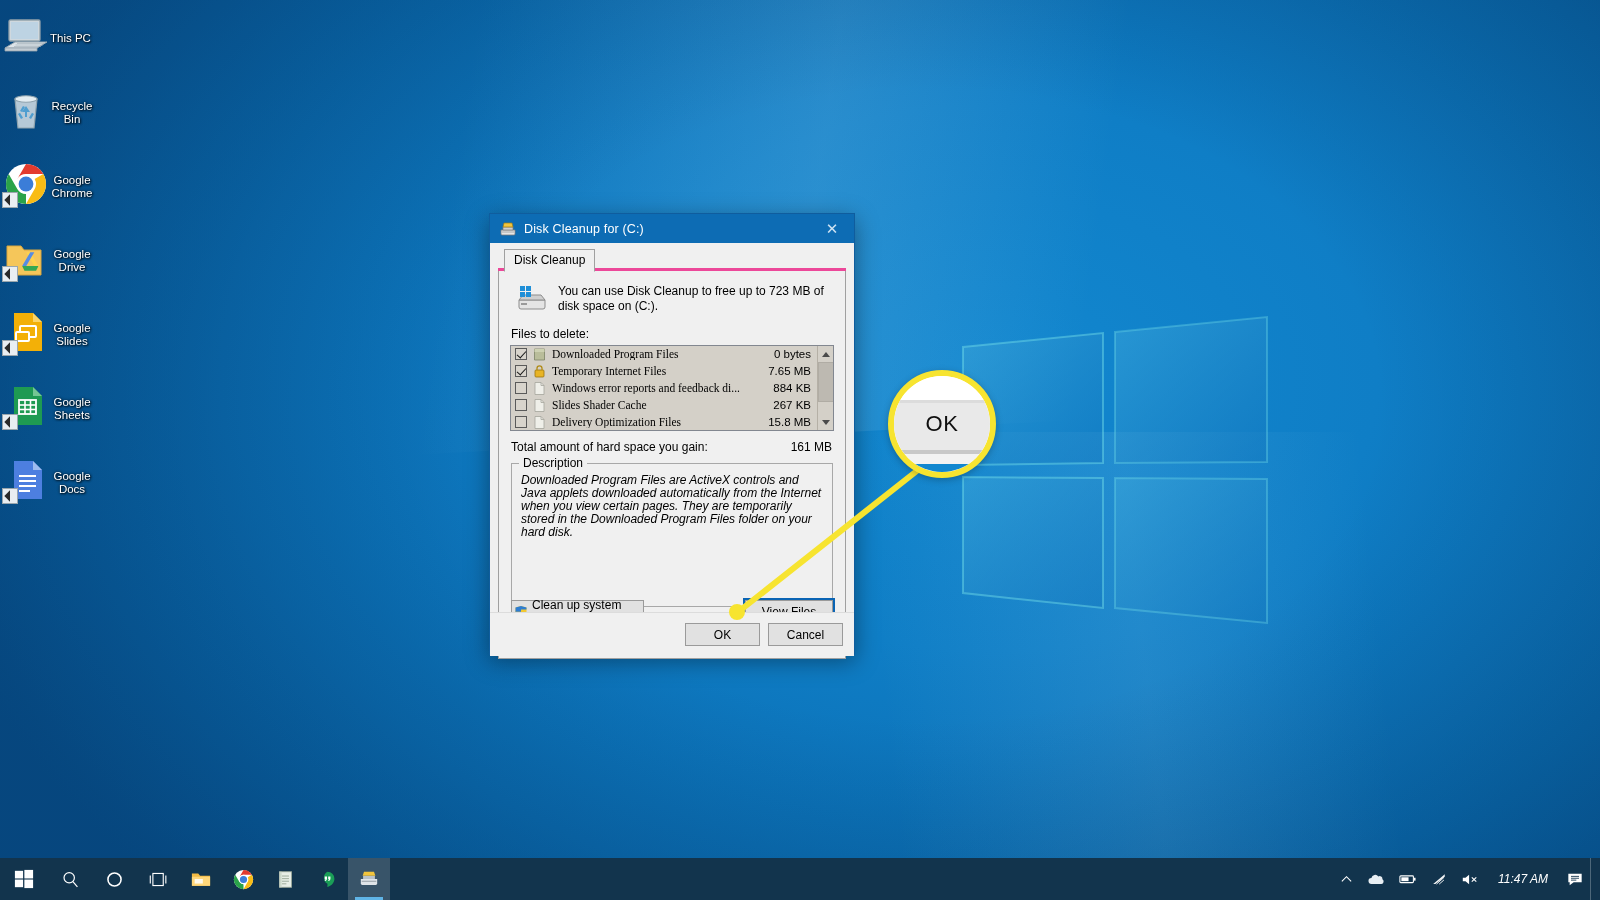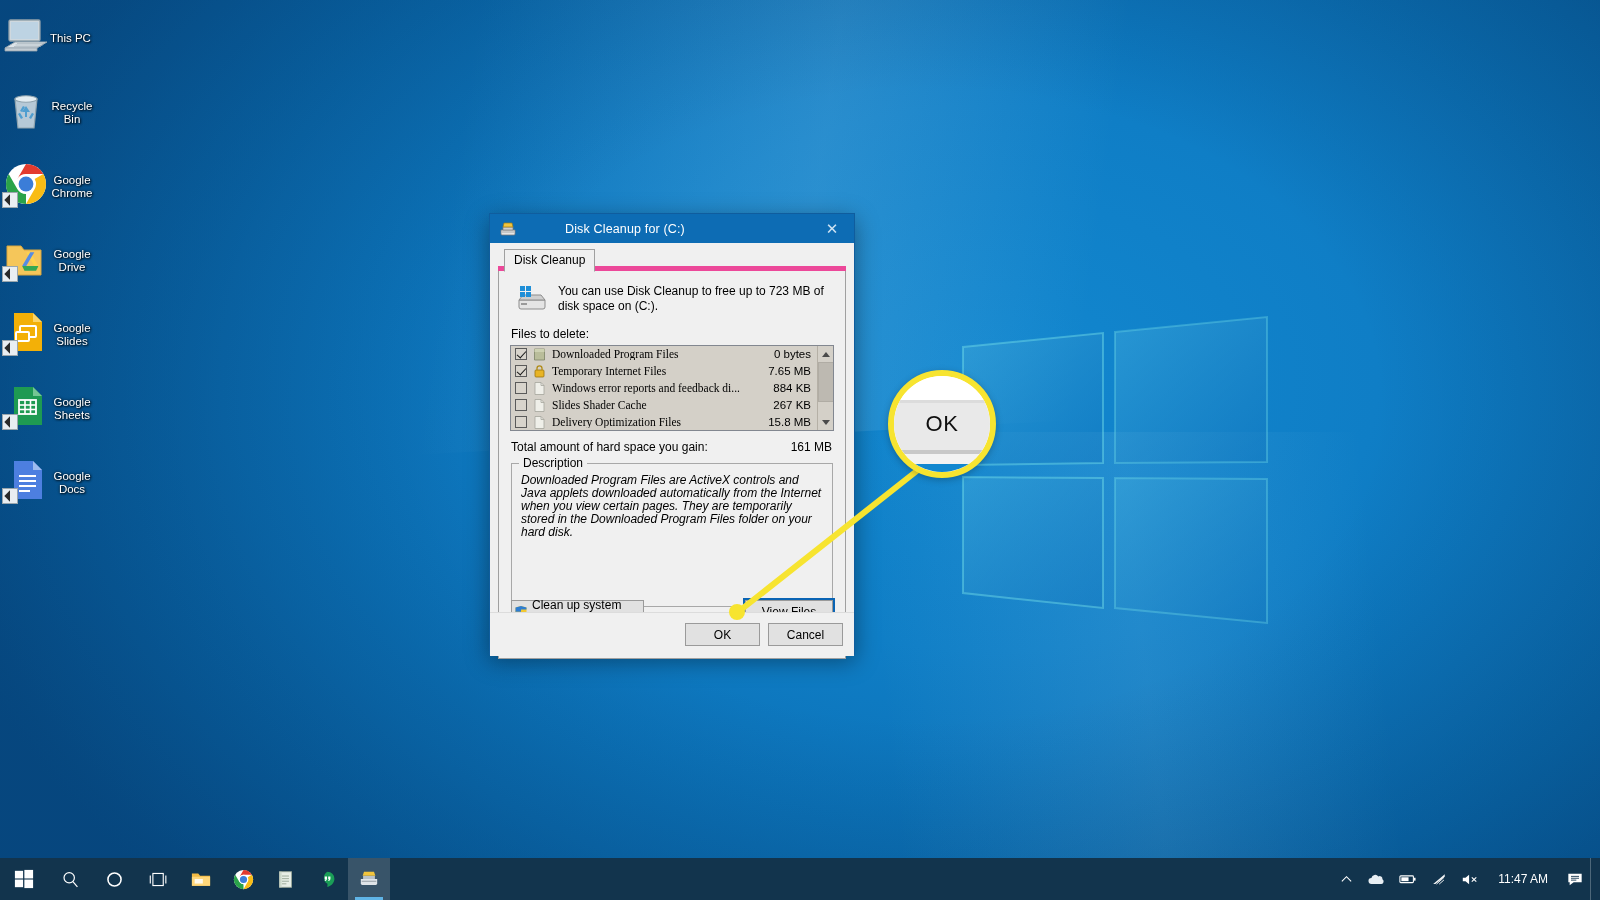--- a/index.html
+++ b/index.html
@@ -91,32 +91,32 @@
   #dlg-title {
     height: 29px;
     background: #0d6cb4;
     display: flex; align-items: center;
     padding-left: 9px;
     color: #ffffff;
     font-size: 12.5px;
     user-select: none;
   }
   #dlg-title .t-icon { width: 18px; height: 16px; margin-right: 7px; position: relative; flex: 0 0 auto; }
-  #dlg-title .t-text { flex: 1 1 auto; letter-spacing: 0.15px; margin-left: 41px; }
+  #dlg-title .t-text { flex: 1 1 auto; letter-spacing: 0.15px; }
   #dlg-close {
     width: 44px; height: 29px;
     display: flex; align-items: center; justify-content: center;
     font-size: 15px; color: #cfe3f3; font-family: "Liberation Sans", sans-serif;
     cursor: default;
   }
 
   #dlg-body { padding: 6px 8px 0 8px; position: relative; height: 413px; }
 
   
-  #tabstrip { position: relative; height: 22px; border-bottom: 5px solid #ec4899; }
+  #tabstrip { position: relative; height: 22px; border-bottom: 3px solid #ec4899; }
   #tab-disk-cleanup {
     position: absolute; left: 6px; top: 0;
     height: 23px;
     padding: 3px 9px 0 9px;
     background: #f0f0f0;
     border: 1px solid #a0a0a0;
     border-bottom: 1px solid #f0f0f0;
     font-size: 12px;
     z-index: 2;
     cursor: default;
@@ -282,20 +282,21 @@
     letter-spacing: 0.5px;
   }
 
   
   #taskbar {
     position: absolute; left: 0; bottom: 0;
     width: 1600px; height: 42px;
     background: #12344d;
     display: flex; align-items: center;
     z-index: 50;
+    font-style: italic;
   }
   .tb-item {
     width: 44px; height: 42px;
     display: flex; align-items: center; justify-content: center;
     position: relative;
     cursor: default;
   }
   #tb-start { width: 48px; }
   .tb-app { width: 42px; }
   .tb-app.running::after {

